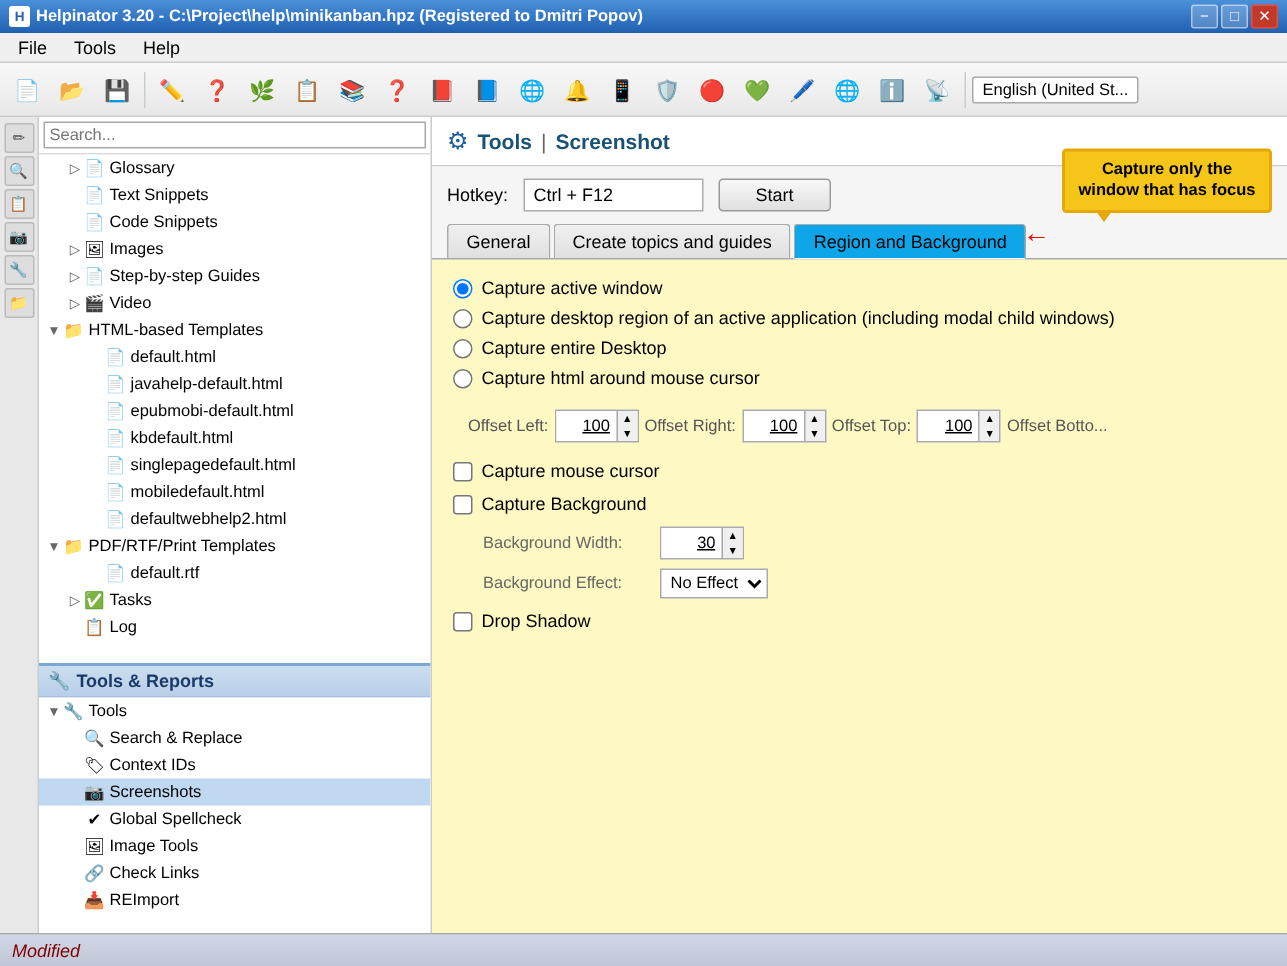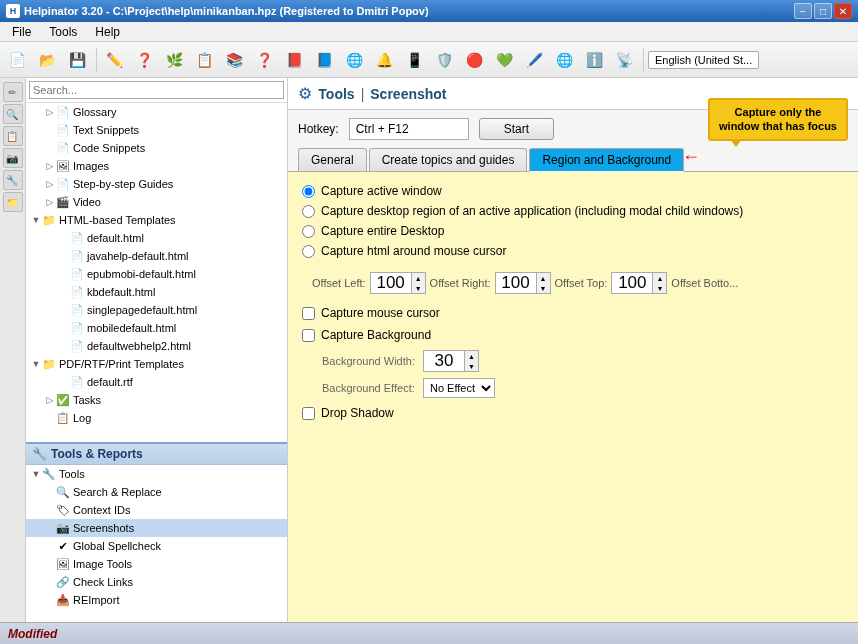--- a/index.html
+++ b/index.html
@@ -273,45 +273,44 @@
     
     .offset-row {
       display: flex;
       align-items: center;
       gap: 4px;
       margin-bottom: 12px;
       padding-left: 10px;
     }
     .offset-label { font-size: 11px; color: #555; }
     .offset-input-wrap { display: flex; align-items: center; border: 1px solid #aaa; background: white; }
-    .offset-input { width: 40px; height: 20px; border: none; padding: 1px 4px; font-size: 17px; text-align: center; }
+    .offset-input { width: 40px; height: 20px; border: none; padding: 1px 4px; font-size: 11px; text-align: right; text-decoration: underline; }
     .spin-btns { display: flex; flex-direction: column; }
     .spin-btn { width: 14px; height: 10px; background: #f0f0f0; border: none; border-left: 1px solid #aaa; cursor: pointer; display: flex; align-items: center; justify-content: center; font-size: 7px; line-height: 1; }
 
     
     .checkbox-row { display: flex; align-items: center; gap: 6px; font-size: 12px; margin-bottom: 8px; }
     .checkbox-row input[type=checkbox] { cursor: pointer; }
 
     
     .bg-fields { padding-left: 20px; margin-bottom: 8px; }
-    .bg-field-row { display: flex; align-items: center; gap: 1px; margin-bottom: 6px; }
+    .bg-field-row { display: flex; align-items: center; gap: 18px; margin-bottom: 6px; }
     .bg-field-label { font-size: 11px; color: #666; width: 100px; }
     .bg-field-select { height: 20px; border: 1px solid #aaa; font-size: 11px; padding: 0 2px; background: white; }
 
     
     .status-bar {
       height: 22px;
       background: linear-gradient(to bottom, #d0d8e8, #c0c8d8);
       border-top: 1px solid #aaa;
       display: flex;
       align-items: center;
       padding: 0 8px;
       font-size: 11px;
       color: #333;
-      font-weight: bold;
     }
     .status-modified { font-style: italic; color: #800000; }
   </style>
 </head>
 <body>
 
 <div class="title-bar">
   <div class="title-bar-left">
     <div class="title-bar-icon">H</div>
     <span class="title-bar-text">Helpinator 3.20 - C:\Project\help\minikanban.hpz (Registered to Dmitri Popov)</span>

